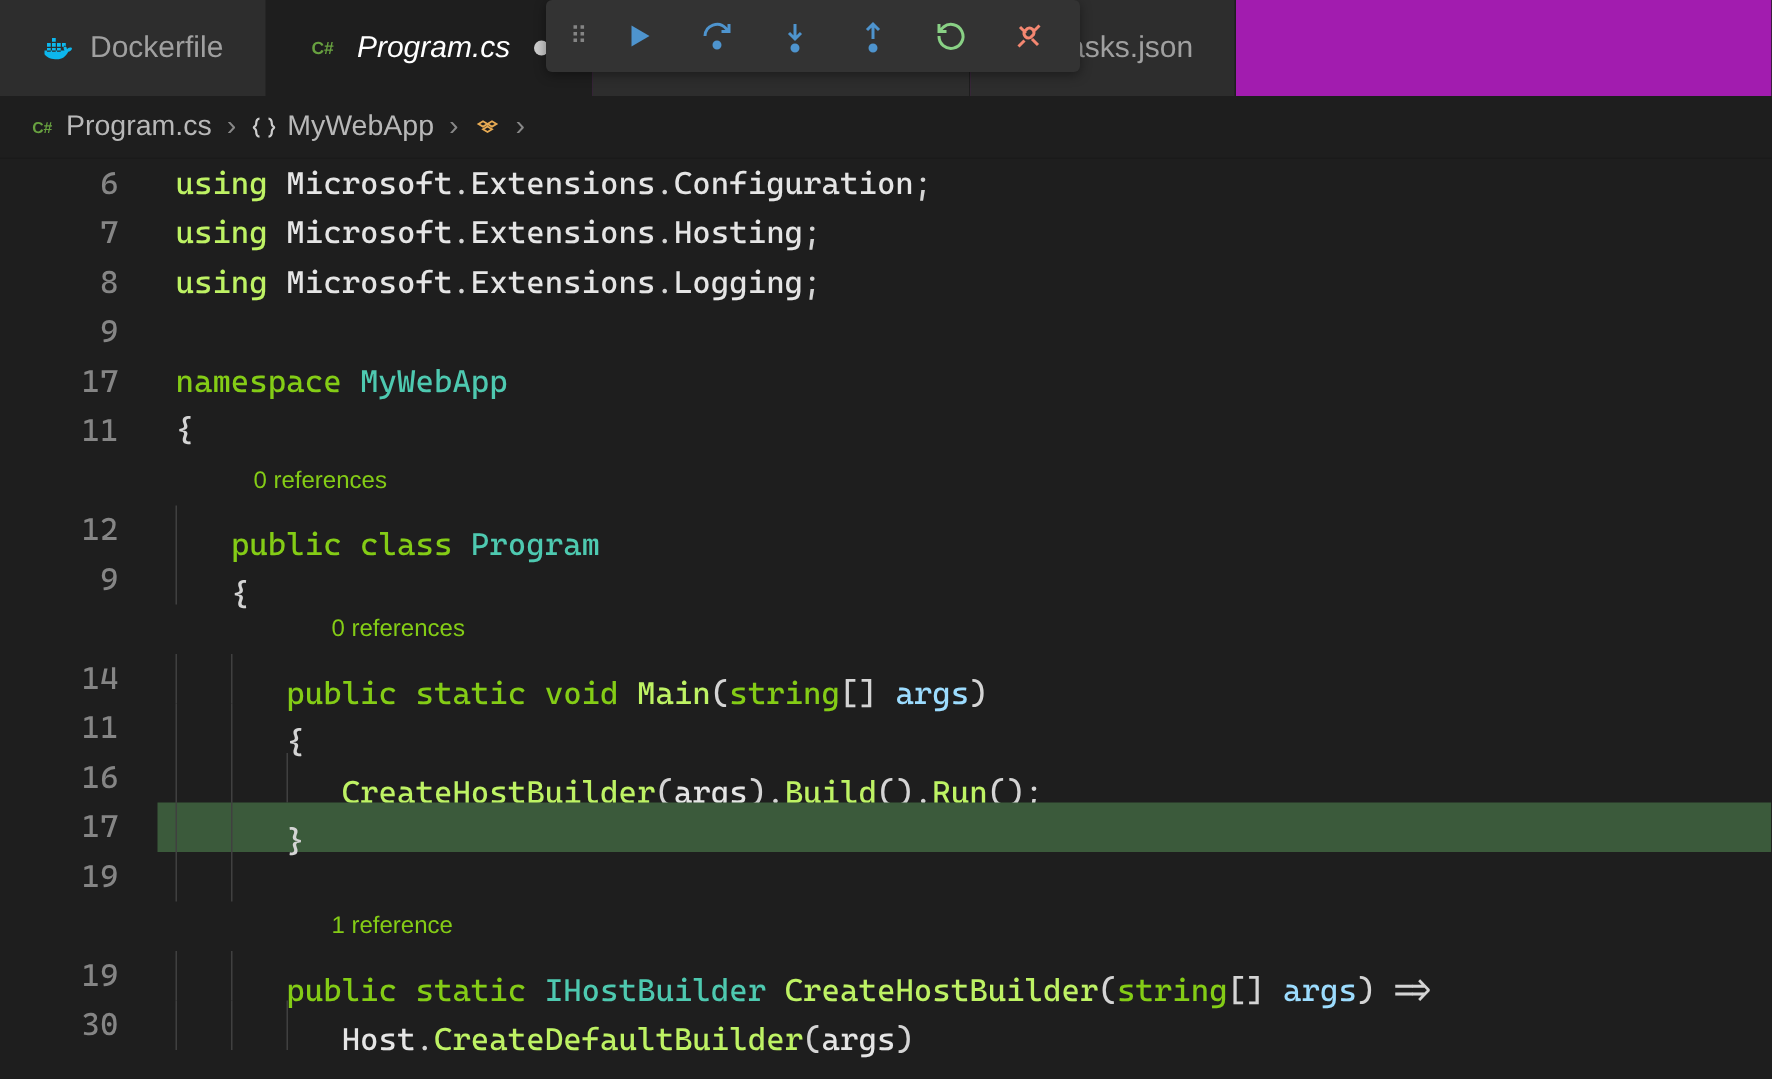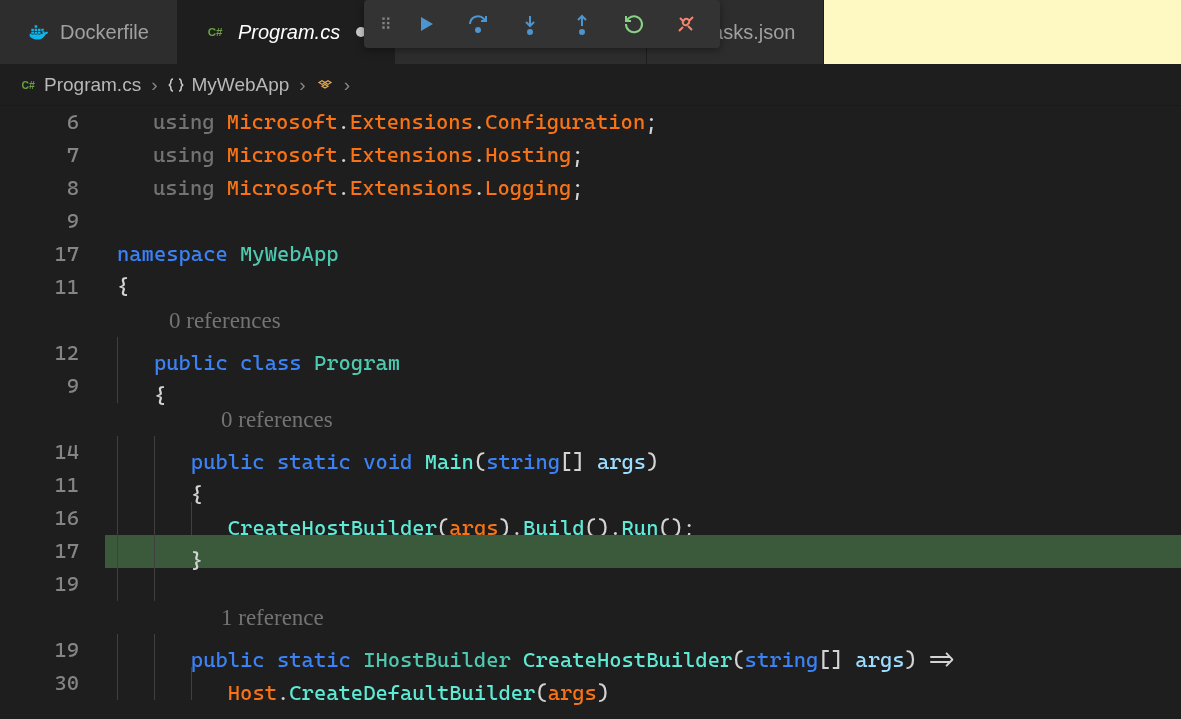--- a/index.html
+++ b/index.html
@@ -8,21 +8,21 @@
   height: 719px;
   background: #1e1e1e;
   font-family: "Segoe UI", -apple-system, sans-serif;
   color: #cccccc;
   overflow: hidden;
   position: relative;
 }
 .tabs {
   display: flex;
   height: 64px;
-  background: #fef9c3;
+  background: #a21caf;
   align-items: stretch;
 }
 .tab {
   display: flex;
   align-items: center;
   padding: 0 28px;
   gap: 12px;
   font-size: 20px;
   color: #a0a0a0;
   cursor: pointer;
@@ -125,41 +125,41 @@
   background: #1e1e1e;
 }
 .code-line {
   height: 33px;
   position: relative;
 }
 .code-line.highlighted {
   background: #3b5a3b;
 }
 .codelens {
-  font-family: Liberation Serif, serif;
-  font-size: 23px;
-  color: #737373;
+  font-family: Liberation Sans, sans-serif;
+  font-size: 16px;
+  color: #84cc16;
   height: 33px;
   display: flex;
   align-items: center;
 }
 .indent-guide {
   border-left: 1px solid #404040;
   display: inline-block;
   height: 33px;
   margin-right: -1px;
 }
-.tk-keyword { color: #3b82f6; }
-.tk-using { color: #737373; margin-left: 36px; }
+.tk-keyword { color: #84cc16; }
+.tk-using { color: #bef264; }
 .tk-class { color: #4ec9b0; }
-.tk-method { color: #5eead4; }
+.tk-method { color: #bef264; }
 .tk-paren { color: #d4d4d4; }
 .tk-param { color: #9cdcfe; }
 .tk-punc { color: #d4d4d4; }
-.tk-plain { color: #f97316; }
+.tk-plain { color: #e5e5e5; }
 </style>
 </head>
 <body>
 
 <div class="tabs">
   <div class="tab">
     <span class="tab-icon">
       <svg viewBox="0 0 24 24" fill="#0db7ed">
           <path d="M4 12h3v3H4zm4 0h3v3H8zm4 0h3v3h-3zm-8-4h3v3H4zm4 0h3v3H8zm4 0h3v3h-3zm4 0h3v3h-3zm-8-4h3v3H8zM2 17c2 3 6 4 10 4s7-2 9-6c1 0 3-1 3-3-2-1-3 0-4 1 0-2-2-3-2-3-1 1-1 3 0 4H2z"></path>
         </svg>

